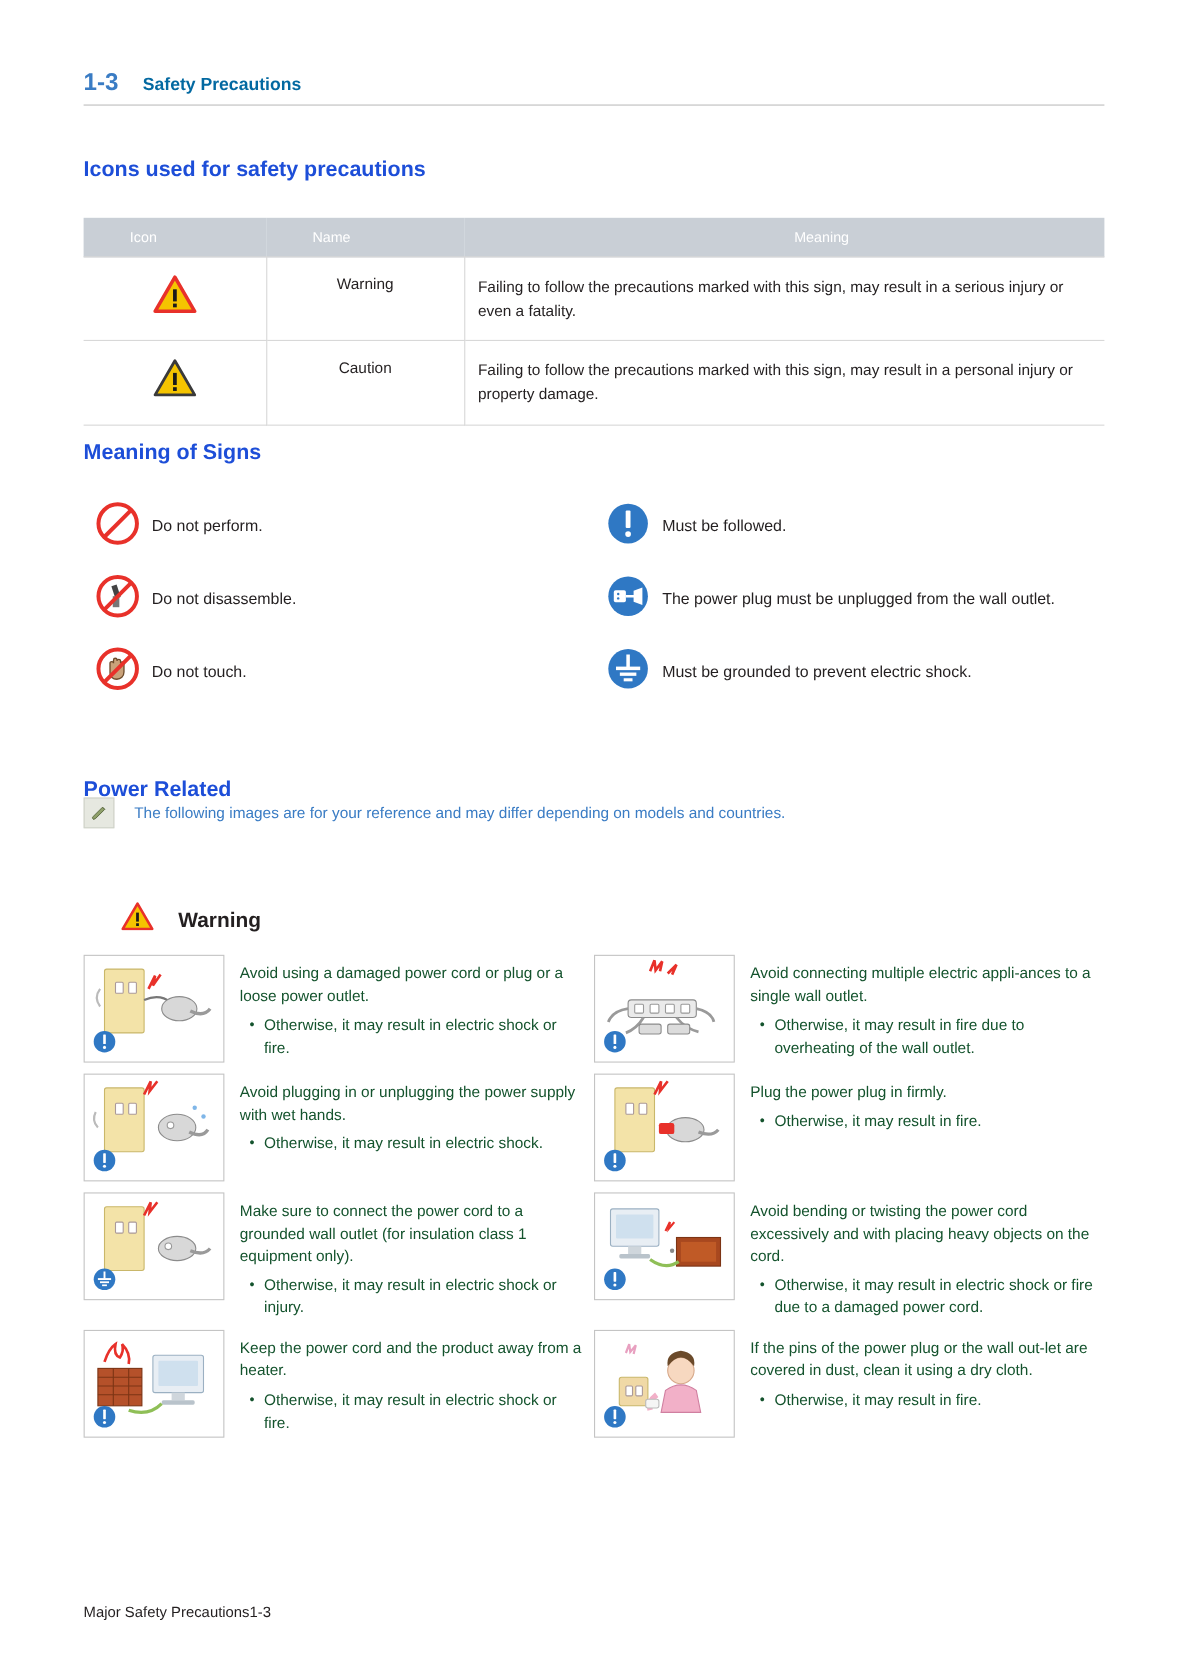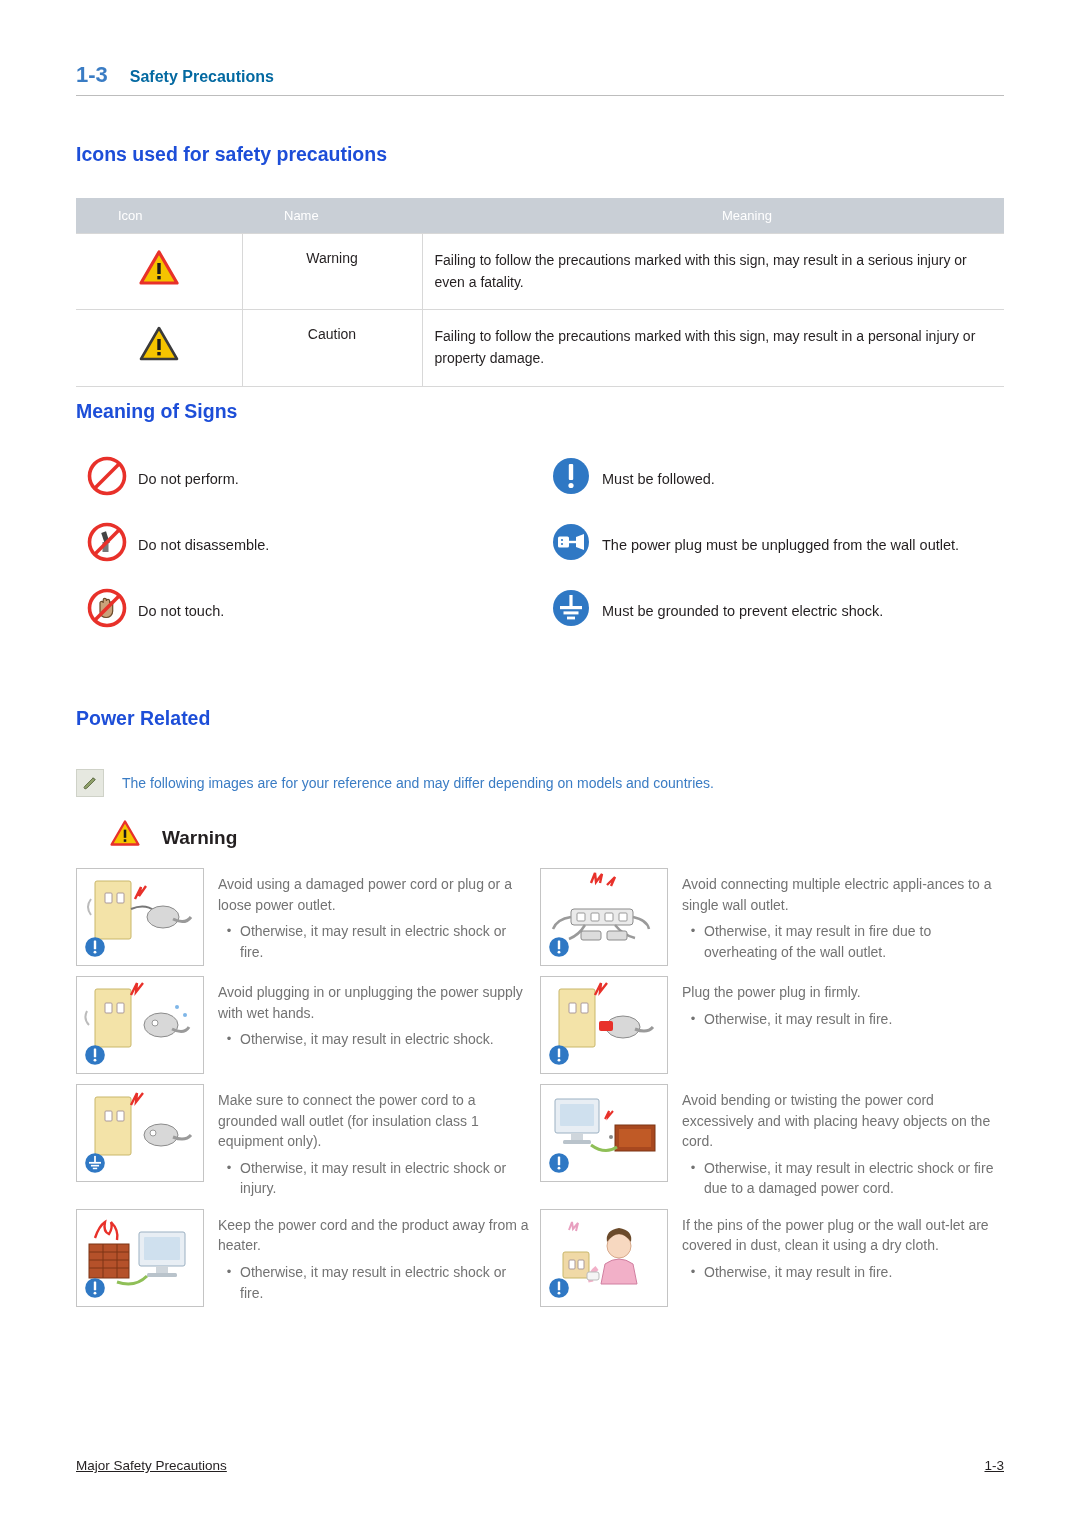--- a/index.html
+++ b/index.html
@@ -147,21 +147,21 @@
     line-height: 1.5;
     color: #231f20;
     padding-top: 10px;
     padding-right: 10px;
   }
 
   
   .note {
     position: absolute;
     left: 76px;
-    top: 768px;
+    top: 724px;
     width: 928px;
     height: 30px;
     display: flex;
     align-items: center;
   }
   .note-ico {
     width: 26px;
     height: 26px;
     background: #e6e8e0;
     border: 1px solid #cfd2c8;
@@ -213,21 +213,21 @@
     border: 1px solid #c4c4c4;
     background: #ffffff;
     position: relative;
     overflow: hidden;
   }
   .wtextbox {
     padding-left: 14px;
     padding-right: 10px;
     font-size: 14px;
     line-height: 1.47;
-    color: #737373;
+    color: #14532d;
     padding-top: 6px;
   }
   .wtextbox .bullet {
     display: flex;
     margin-top: 6px;
   }
   .wtextbox .bullet .bdot {
     flex: 0 0 22px;
     text-align: center;
     font-size: 13px;
@@ -244,24 +244,23 @@
     height: 24px;
   }
 
   
   .footer {
     position: absolute;
     left: 76px;
     top: 1458px;
     width: 928px;
     display: flex;
-    justify-content: space-between;
+    justify-content: flex-start;
     font-size: 13.5px;
     color: #231f20;
-    text-decoration: underline;
   }
   .footer .fright { color: #231f20; }
 </style>
 </head>
 <body>
 
 <div class="page">
 
   <div class="page-header">
     <div class="hdr-row">

